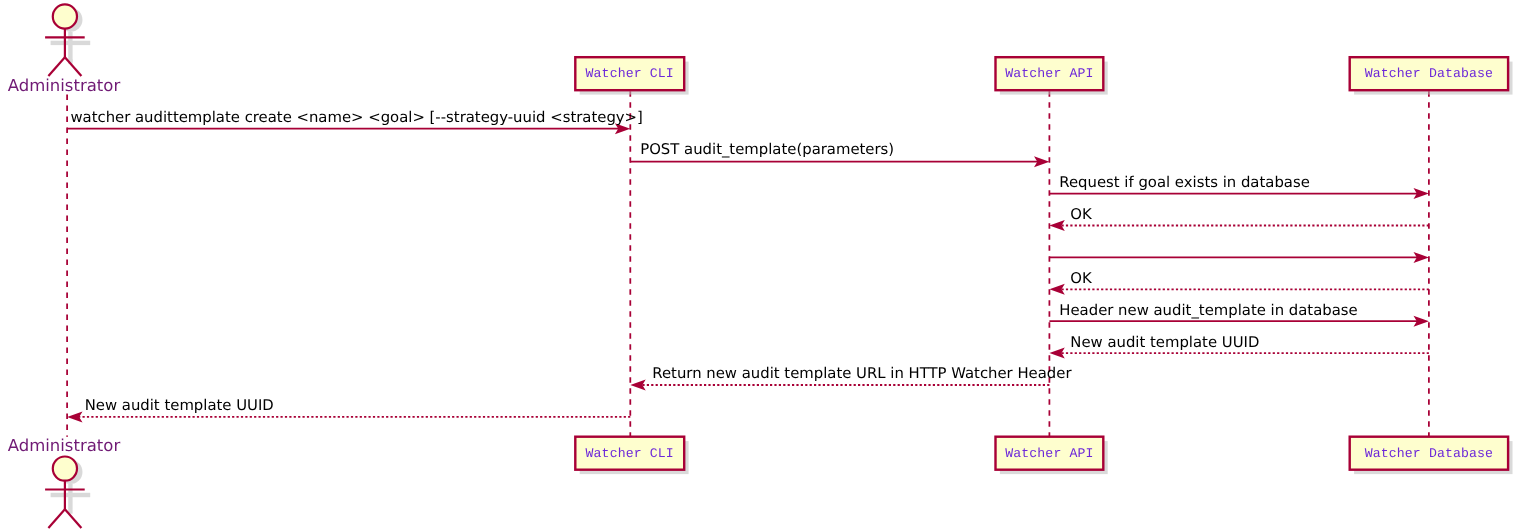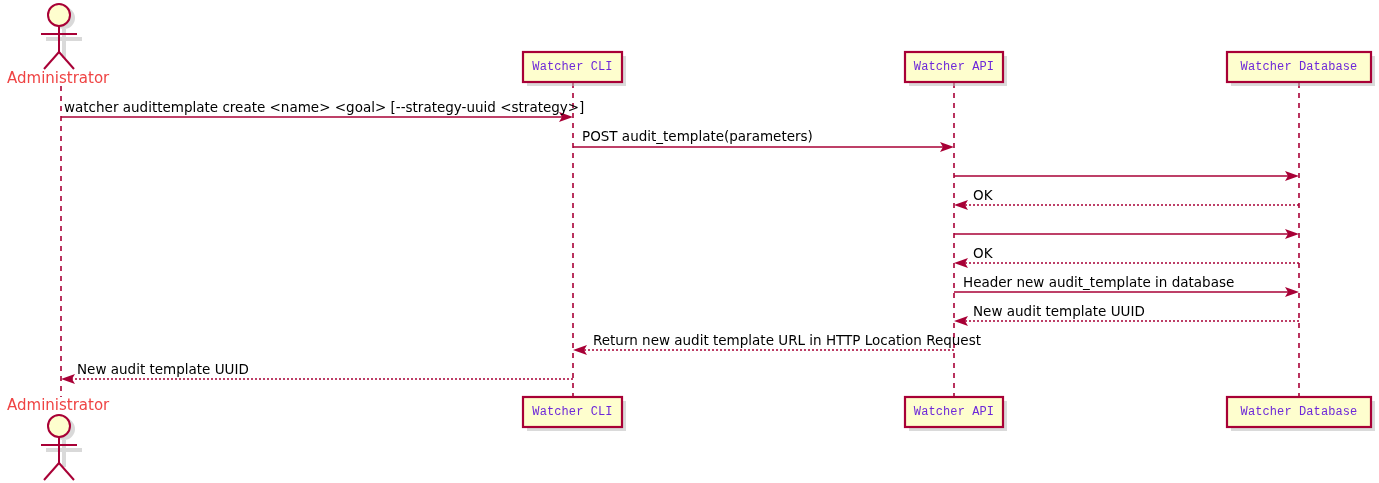--- a/index.html
+++ b/index.html
@@ -79,21 +79,21 @@
   .msg-label {
     position: absolute;
     color: #000000;
     font-size: 13.5px;
     font-family: "DejaVu Sans", sans-serif;
     white-space: nowrap;
     line-height: 15px;
   }
   .actor-label {
     position: absolute;
-    color: #ef4444;
+    color: #701a75;
     font-size: 15px;
     font-family: "DejaVu Sans", sans-serif;
     white-space: nowrap;
     text-align: right;
   }
 </style>
 </head>
 <body>
 
 <div id="diagram">
@@ -214,20 +214,21 @@
   <div class="part-box" style="left:523px; top:52px; width:99px; height:30px;">Watcher CLI</div>
   <div class="part-box" style="left:905px; top:52px; width:98px; height:30px;">Watcher API</div>
   <div class="part-box" style="left:1227px; top:52px; width:144px; height:30px;">Watcher Database</div>
 
   <div class="part-box" style="left:523px; top:397px; width:99px; height:30px;">Watcher CLI</div>
   <div class="part-box" style="left:905px; top:397px; width:98px; height:30px;">Watcher API</div>
   <div class="part-box" style="left:1227px; top:397px; width:144px; height:30px;">Watcher Database</div>
 
   <div class="msg-label" style="left:64px;  top:100px;">watcher audittemplate create &lt;name&gt; &lt;goal&gt; [--strategy-uuid &lt;strategy&gt;]</div>
   <div class="msg-label" style="left:582px; top:129px;">POST audit_template(parameters)</div>
+  <div class="msg-label" style="left:963px; top:159px;">Request if goal exists in database</div>
   <div class="msg-label" style="left:973px; top:188px;">OK</div>
   <div class="msg-label" style="left:973px; top:246px;">OK</div>
   <div class="msg-label" style="left:963px; top:275px;">Header new audit_template in database</div>
   <div class="msg-label" style="left:973px; top:304px;">New audit template UUID</div>
-  <div class="msg-label" style="left:593px; top:333px;">Return new audit template URL in HTTP Location Request</div>
+  <div class="msg-label" style="left:593px; top:333px;">Return new audit template URL in HTTP Watcher Header</div>
   <div class="msg-label" style="left:77px;  top:362px;">New audit template UUID</div>
 
 </div>
 
 </body></html>

